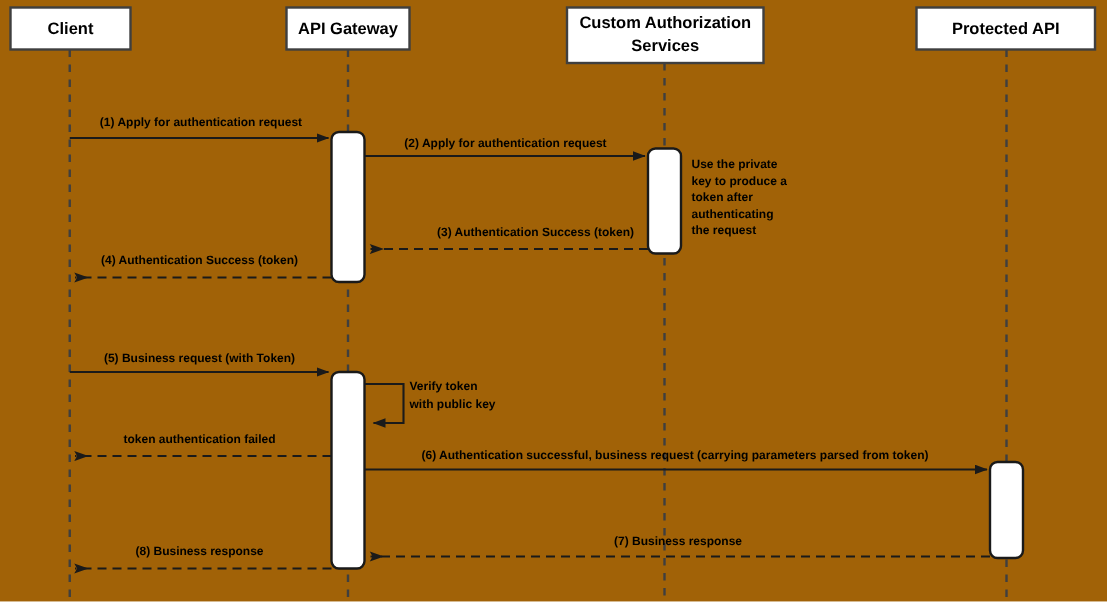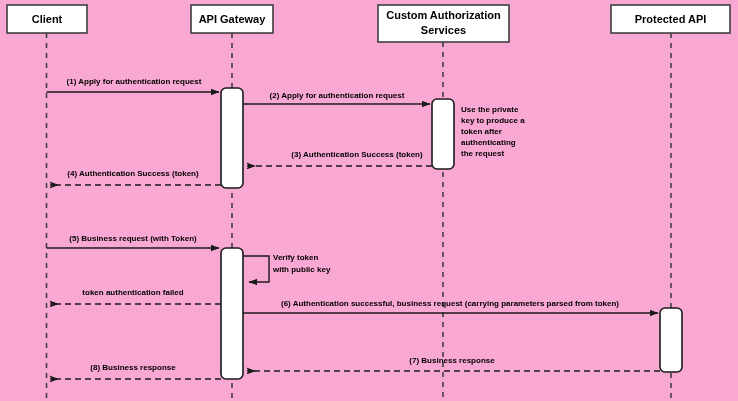--- a/index.html
+++ b/index.html
@@ -8,21 +8,21 @@
     padding: 0;
     background: #ffffff;
   }
   body {
     font-family: "Liberation Sans", sans-serif;
   }
   #diagram-root {
     position: relative;
     width: 738px;
     height: 401px;
-    background: #f9a8d4;
+    background: #a16207;
     overflow: hidden;
   }
   #diagram-svg {
     position: absolute;
     left: 0;
     top: 0;
     width: 738px;
     height: 401px;
   }
   .lifeline-box {

